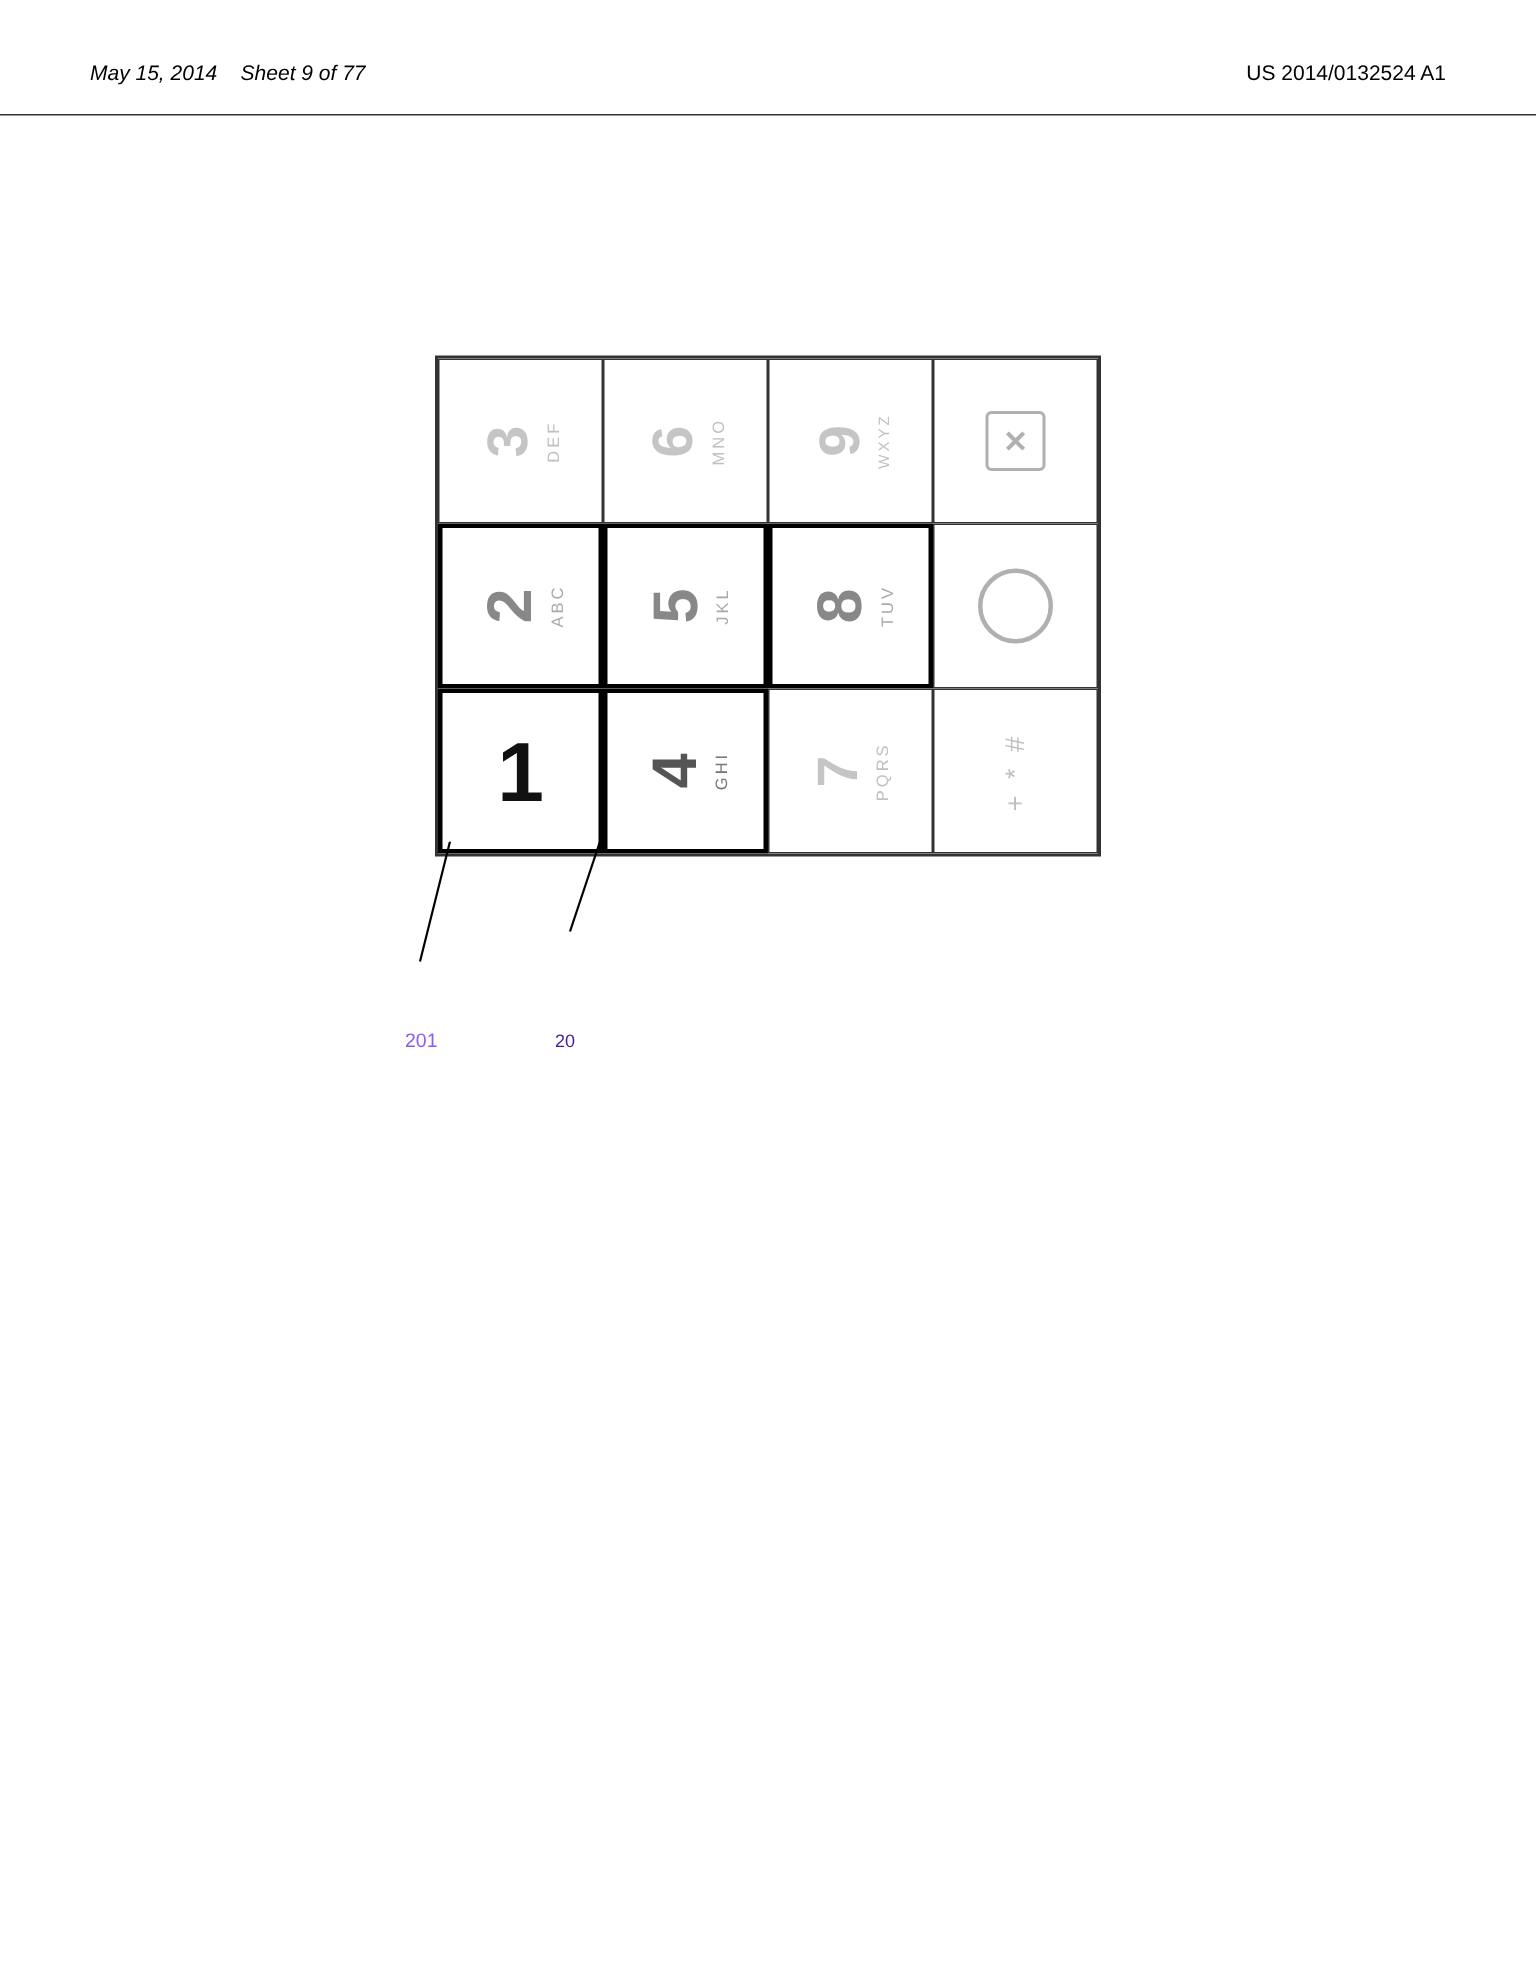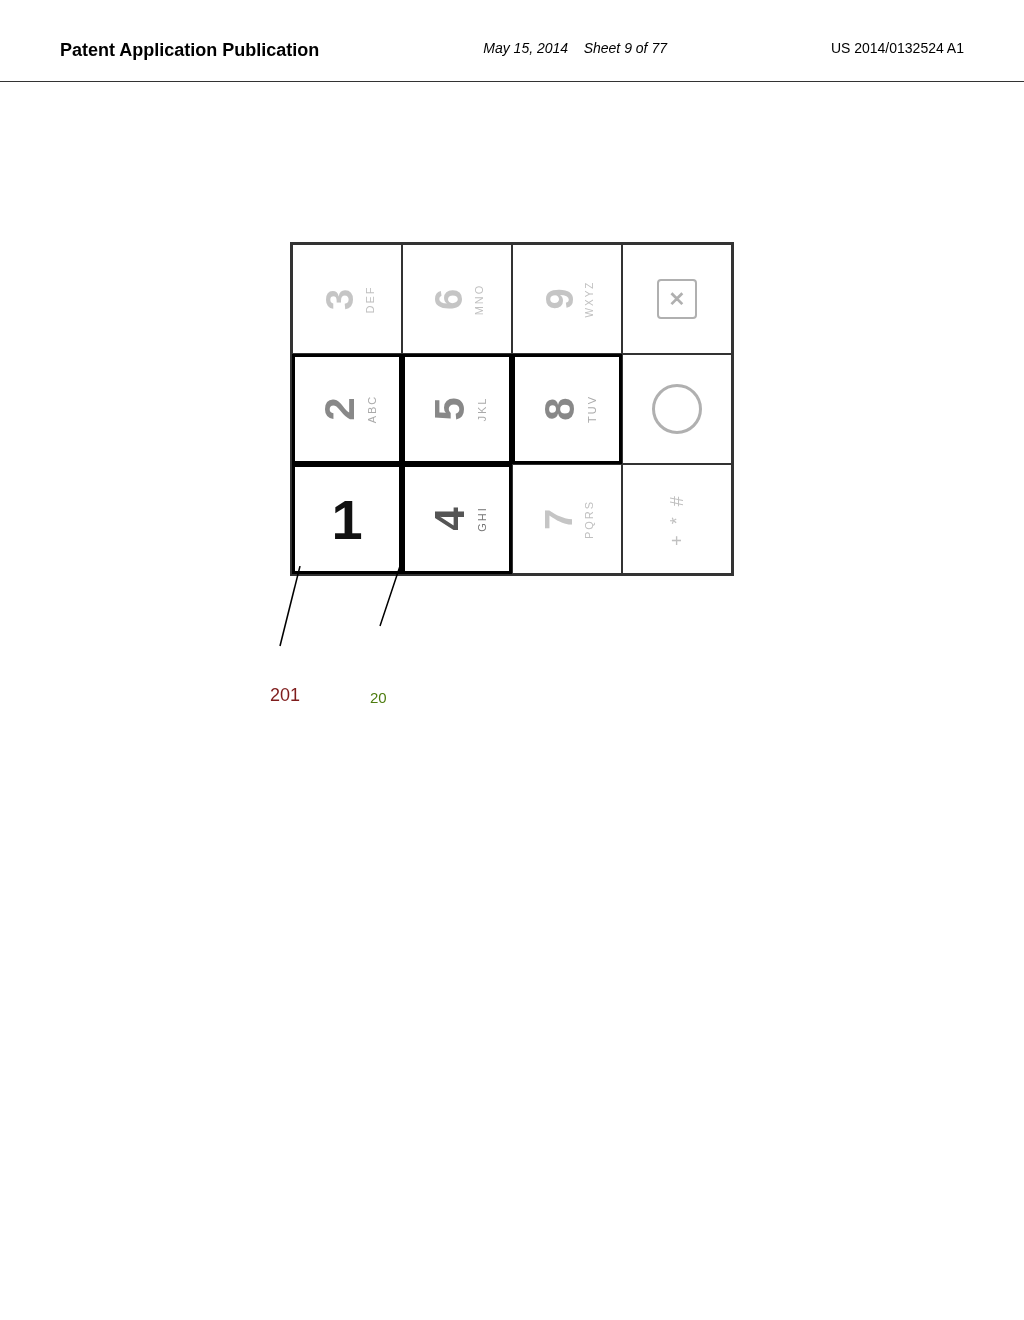--- a/index.html
+++ b/index.html
@@ -124,21 +124,20 @@
       display: flex;
       flex-direction: column;
       align-items: center;
       justify-content: center;
     }
   </style>
 </head>
 <body>
 
 <div class="header">
-  <div class="header-left">Patent Application Publication</div>
   <div class="header-center">
     <span>May 15, 2014</span>&nbsp;&nbsp;&nbsp;
     <span>Sheet 9 of 77</span>
   </div>
   <div class="header-right">US 2014/0132524 A1</div>
 </div>
 
 <div class="main-content">
   <div class="diagram-container">
 
@@ -228,21 +227,21 @@
       </div>
 
       <div style="position:absolute; bottom:-100px; left: -10px;">
 
         <svg width="250" height="110" style="position:absolute; bottom:0; left:-30px;">
 
           <line x1="50" y1="0" x2="30" y2="80" stroke="#000" stroke-width="1.5"></line>
 
           <line x1="150" y1="0" x2="130" y2="60" stroke="#000" stroke-width="1.5"></line>
         </svg>
-        <div style="position:absolute; bottom:-30px; left:-10px; font-size:18px; color:#7f1d1d;">201</div>
-        <div style="position:absolute; bottom:-30px; left:90px; font-size:15px; color:#4d7c0f;">20</div>
+        <div style="position:absolute; bottom:-30px; left:-10px; font-size:13px; color:#8b5cf6;">201</div>
+        <div style="position:absolute; bottom:-30px; left:90px; font-size:12px; color:#4c1d95;">20</div>
       </div>
 
     </div>
 
 
   </div>
 </div>
 
 </body></html>

